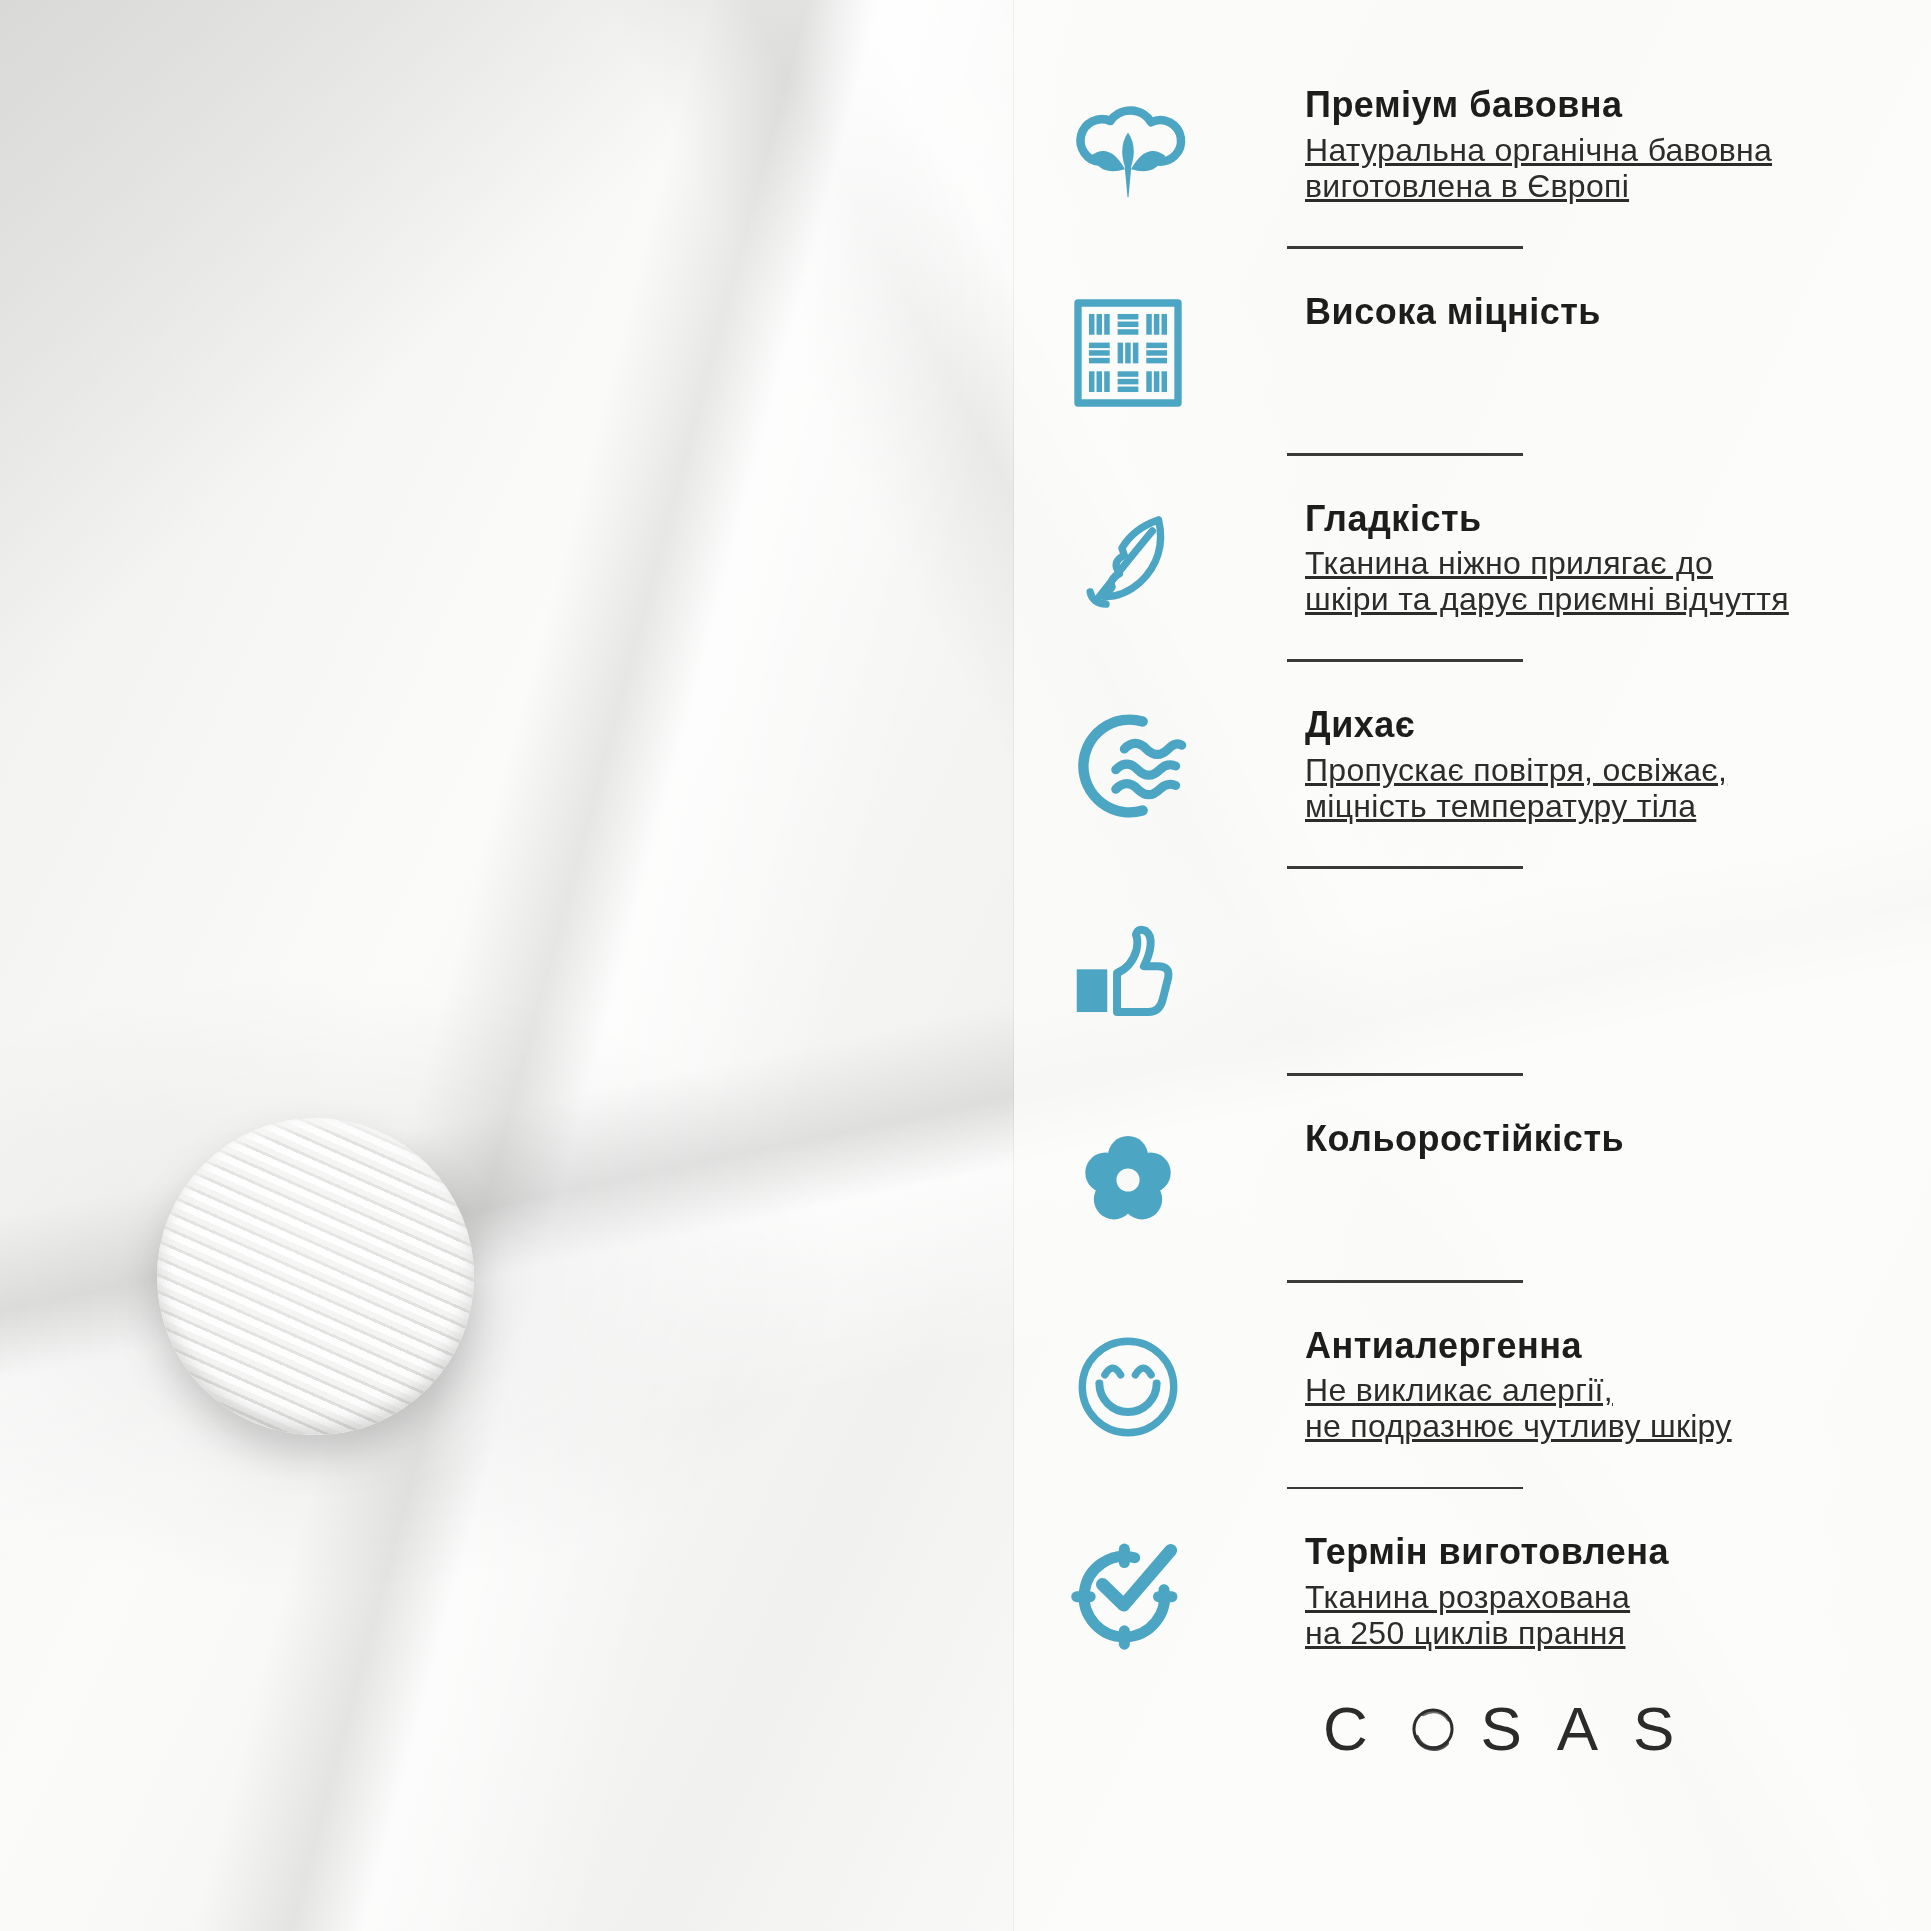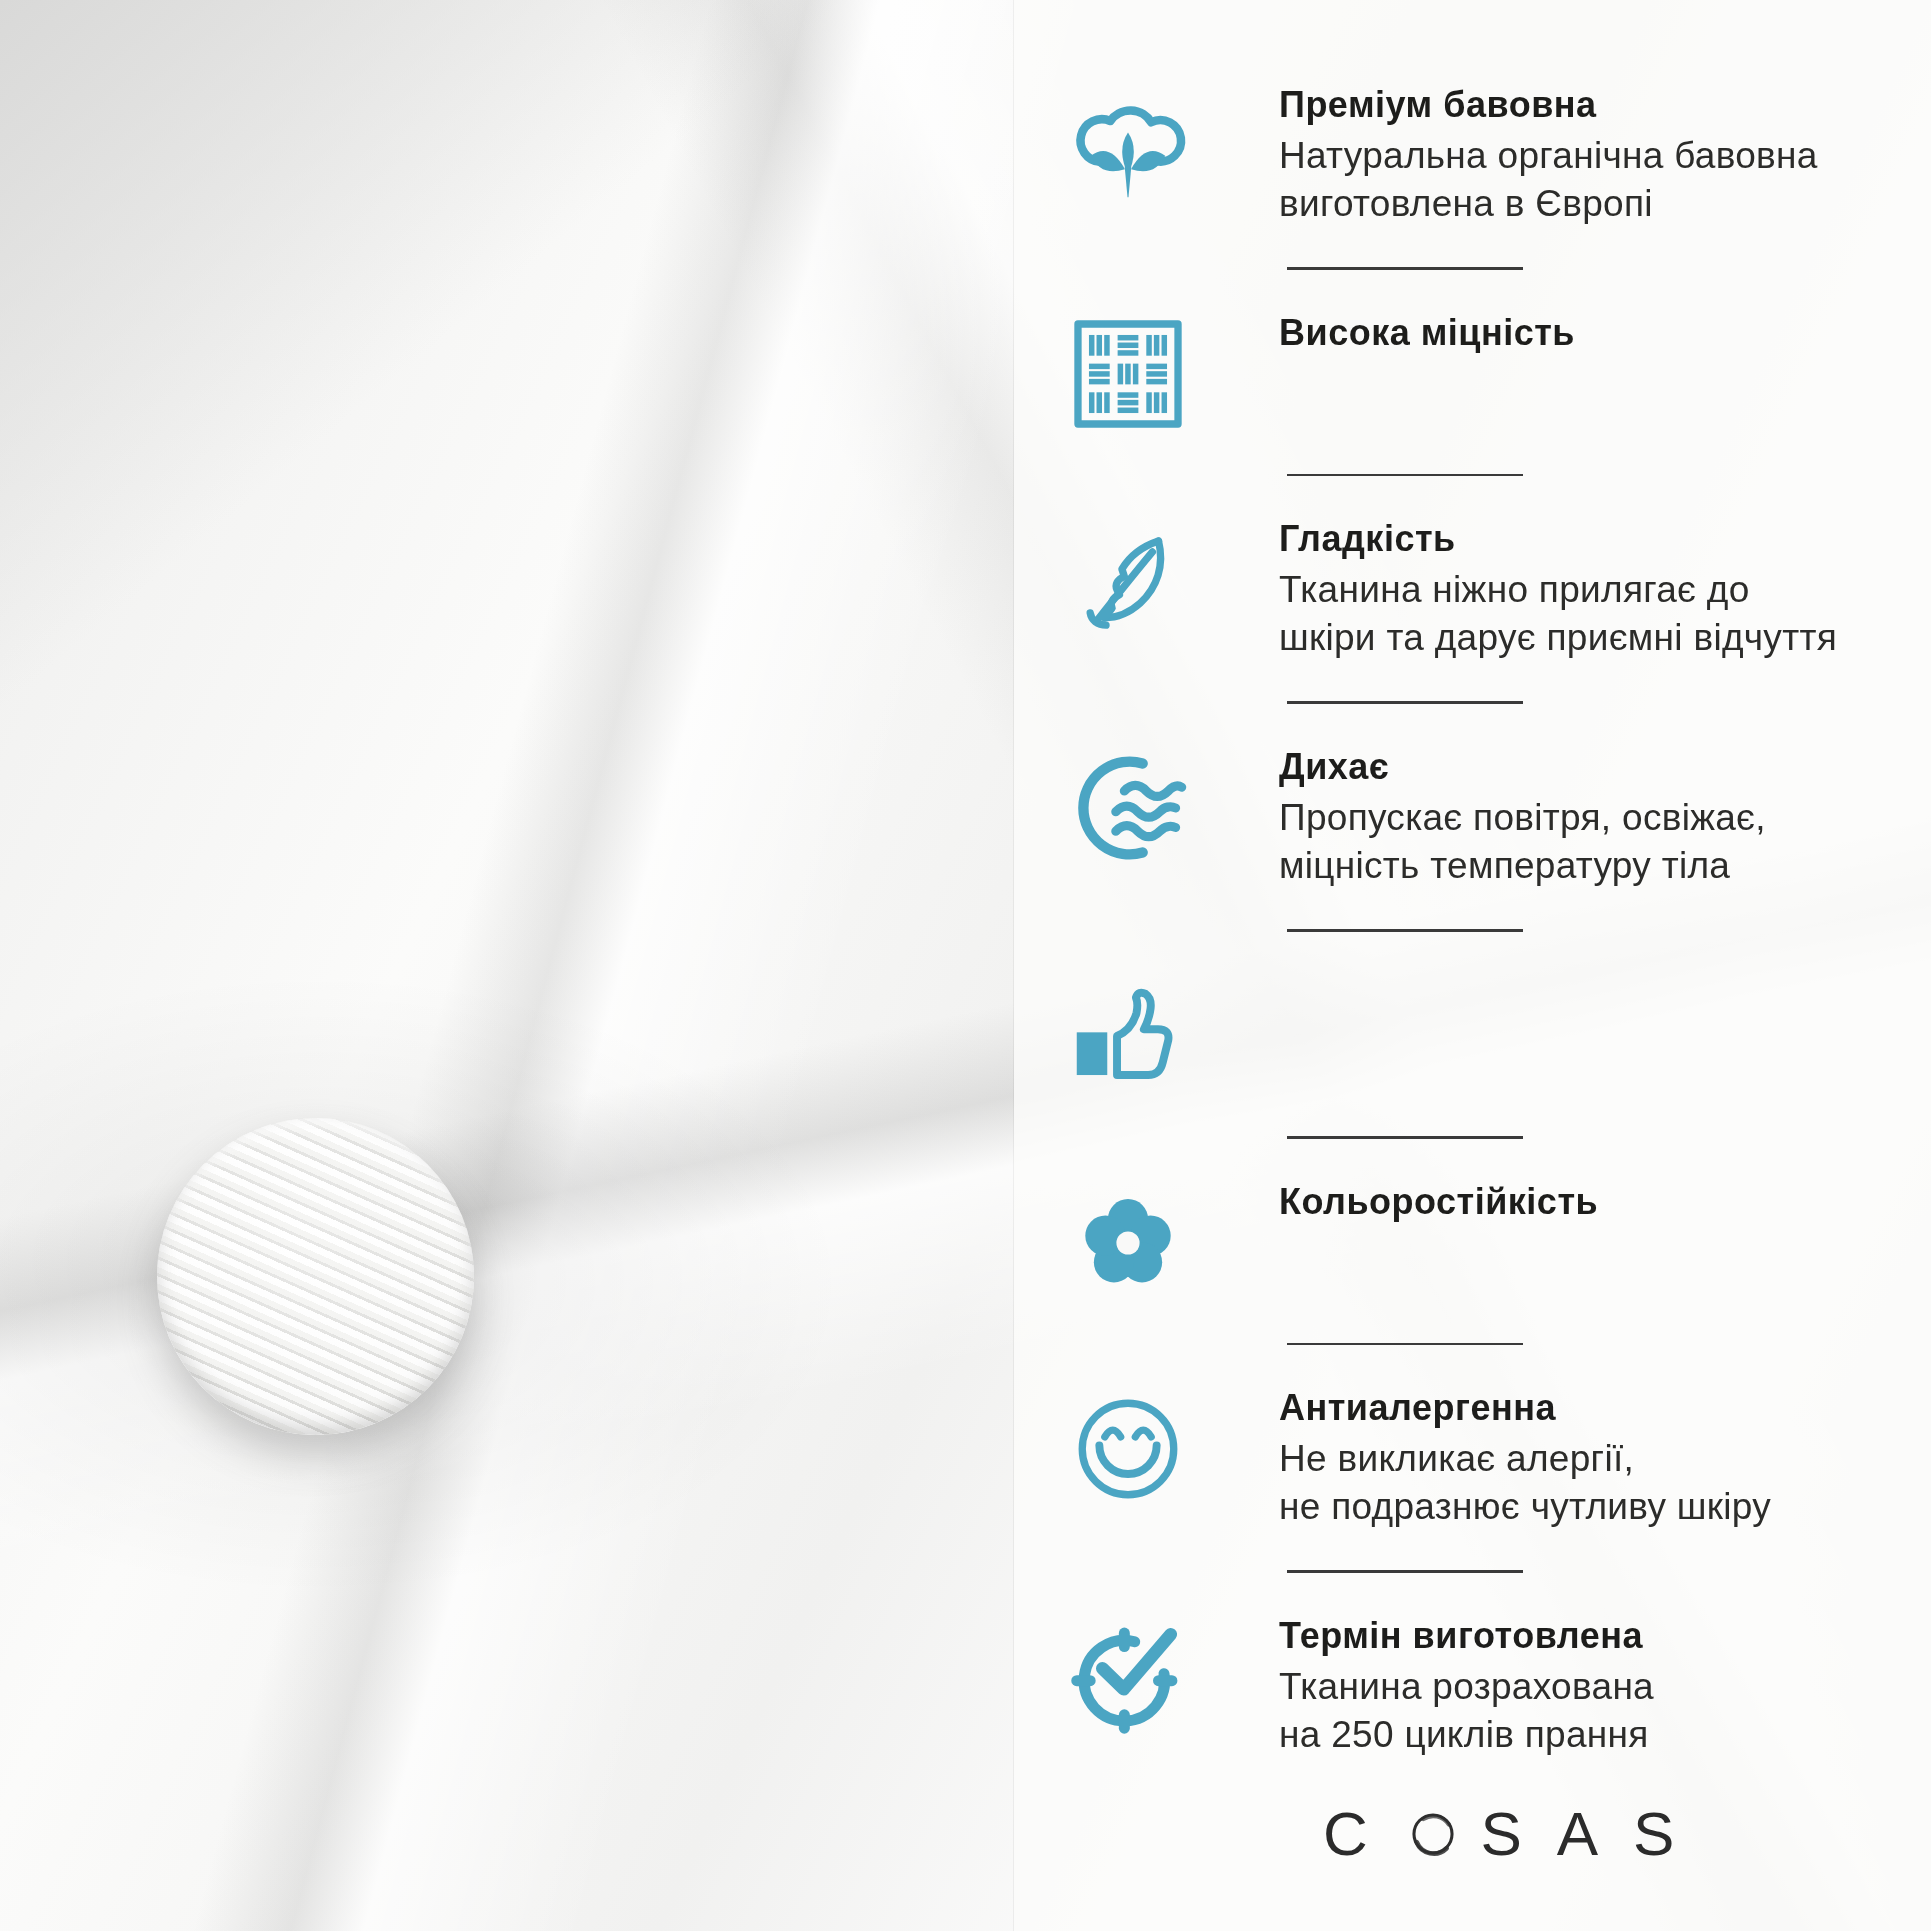--- a/index.html
+++ b/index.html
@@ -56,35 +56,36 @@
   .feature{display:flex;align-items:flex-start;}
   .icon-box{
     flex:none;
     width:135px;
     display:flex;
     justify-content:center;
     align-items:flex-start;
     margin-top:1.9px;
   }
   .icon-box svg{width:122px;height:122px;display:block;}
-  .ftext{margin-left:84px;max-width:560px;}
+  .ftext{margin-left:110px;max-width:560px;}
   .ftitle{
     font-size:36px;
     font-weight:bold;
     color:var(--title);
     line-height:44px;
     letter-spacing:0.5px;
     margin-bottom:4.8px;
   }
   .fdesc{
-    font-size:37px;
+    font-size:32px;
     color:var(--text);
-    line-height:48px;
+    line-height:36px;
     white-space:pre-line;
     letter-spacing:0.3px;
+    text-decoration:underline;
   }
   .divider{
     flex:none;
     width:236px;height:2.9px;
     background:var(--divider);
     margin:39px 0 41px 227px;
   }
 
   
   .logo{

